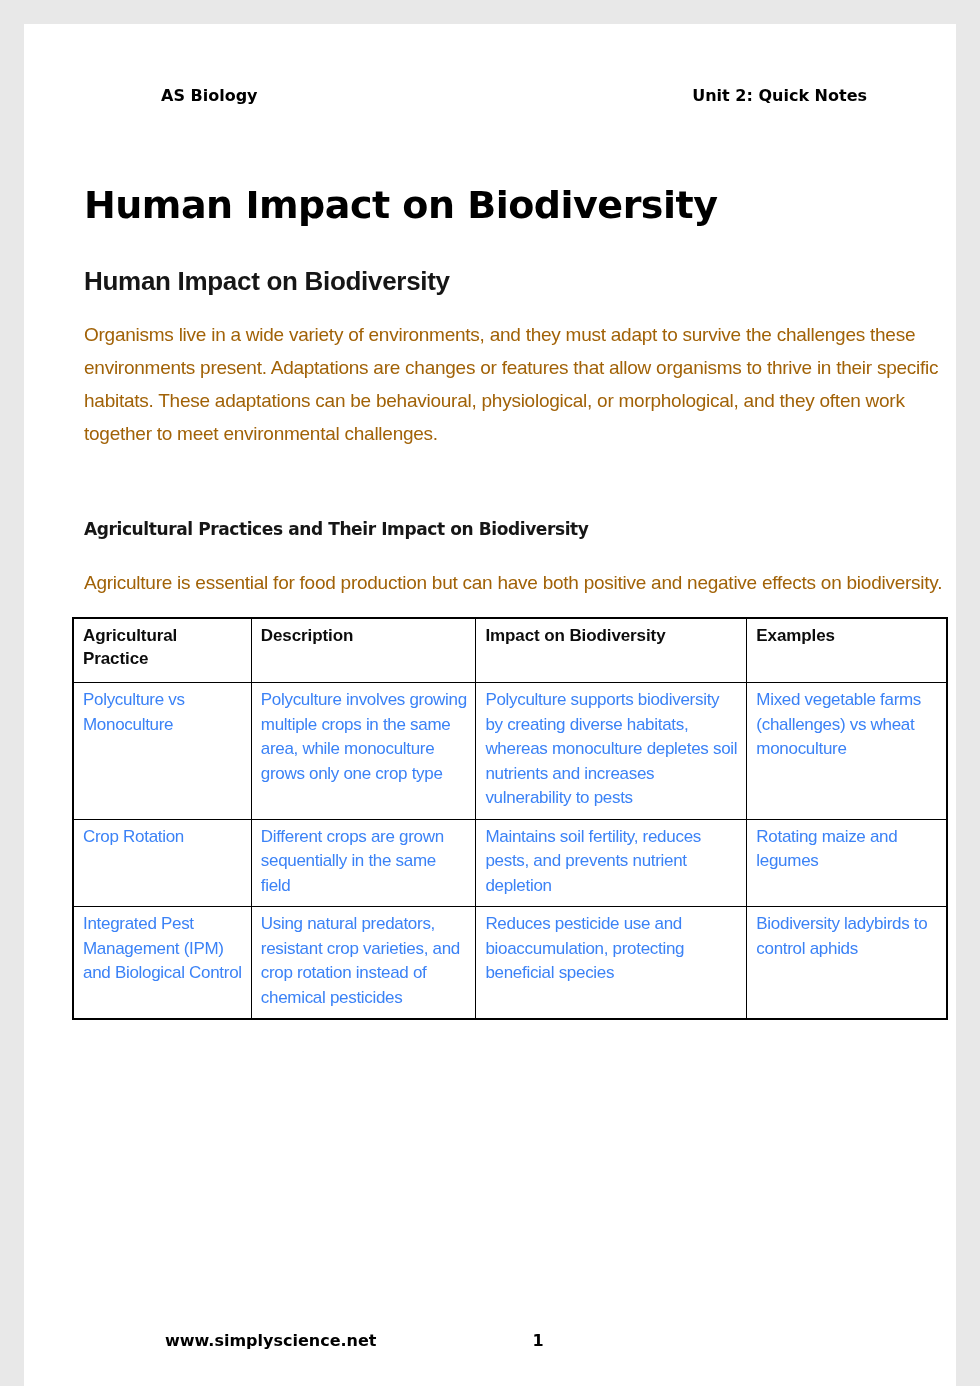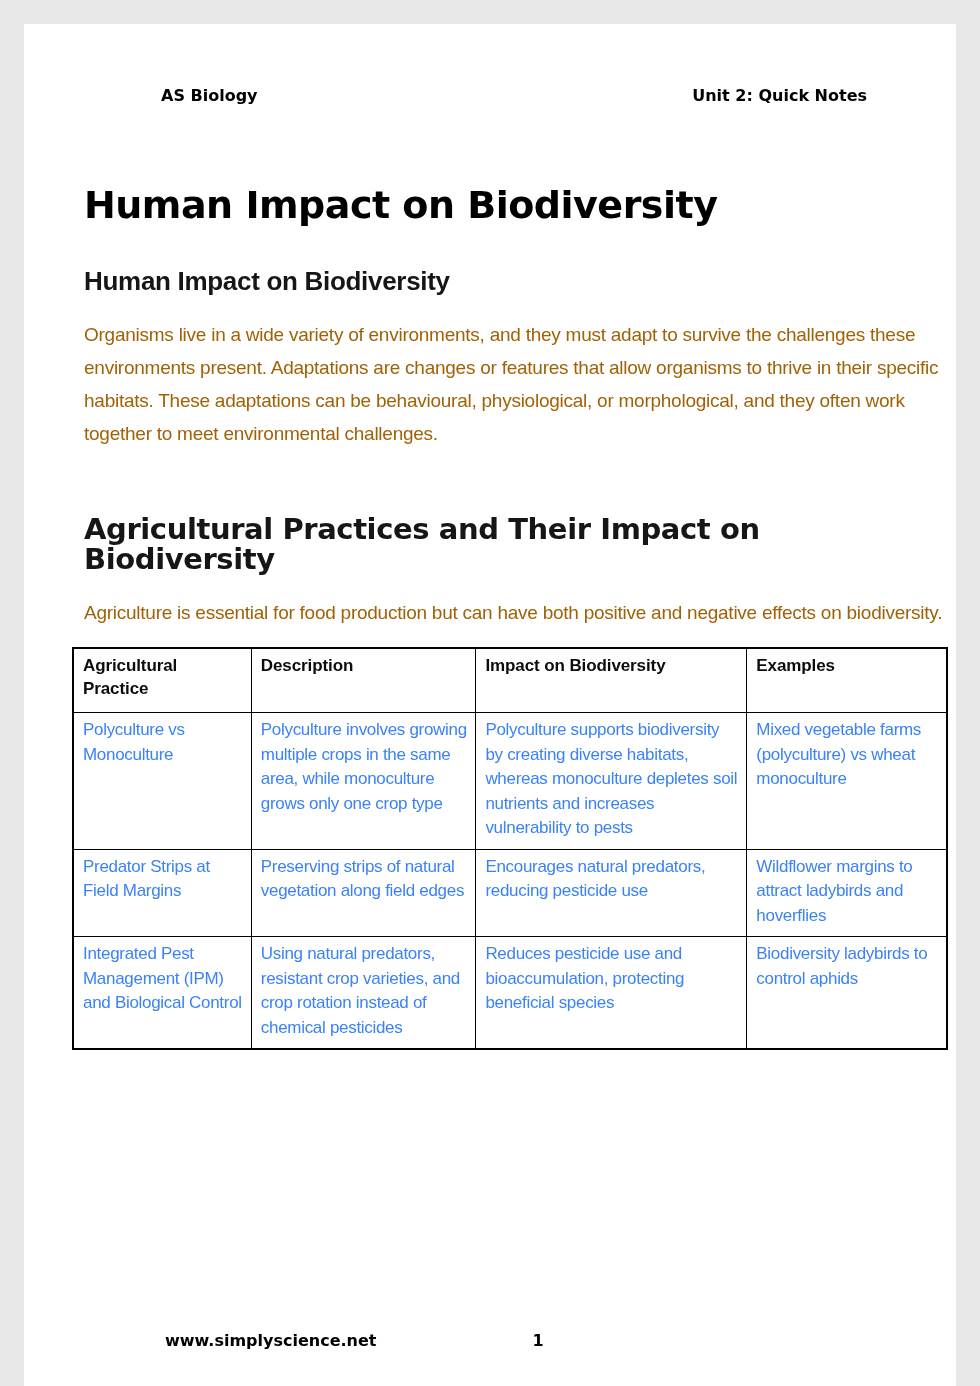--- a/index.html
+++ b/index.html
@@ -41,21 +41,21 @@
   .section-heading {
     margin: 40px 58px 0 60px;
     font-size: 26px;
     line-height: 30px;
     font-weight: bold;
     color: #161616;
     letter-spacing: -0.3px;
   }
 
   .section-heading.comic {
-    font-size: 29px;
+    font-size: 17px;
     letter-spacing: -0.4px;
   }
 
   .body-para {
     margin: 22px 58px 0 60px;
     width: 864px;
     font-size: 19px;
     line-height: 33px;
     letter-spacing: -0.25px;
     color: #a16207;
@@ -140,27 +140,27 @@
         <th>Description</th>
         <th>Impact on Biodiversity</th>
         <th>Examples</th>
       </tr>
     </thead>
     <tbody>
       <tr>
         <td>Polyculture vs Monoculture</td>
         <td>Polyculture involves growing multiple crops in the same area, while monoculture grows only one crop type</td>
         <td>Polyculture supports biodiversity by creating diverse habitats, whereas monoculture depletes soil nutrients and increases vulnerability to pests</td>
-        <td>Mixed vegetable farms (polyculture) vs wheat monoculture</td>
+        <td>Mixed vegetable farms (challenges) vs wheat monoculture</td>
       </tr>
       <tr>
-        <td>Predator Strips at Field Margins</td>
-        <td>Preserving strips of natural vegetation along field edges</td>
-        <td>Encourages natural predators, reducing pesticide use</td>
-        <td>Wildflower margins to attract ladybirds and hoverflies</td>
+        <td>Crop Rotation</td>
+        <td>Different crops are grown sequentially in the same field</td>
+        <td>Maintains soil fertility, reduces pests, and prevents nutrient depletion</td>
+        <td>Rotating maize and legumes</td>
       </tr>
       <tr>
         <td>Integrated Pest Management (IPM) and Biological Control</td>
         <td>Using natural predators, resistant crop varieties, and crop rotation instead of chemical pesticides</td>
         <td>Reduces pesticide use and bioaccumulation, protecting beneficial species</td>
         <td>Biodiversity ladybirds to control aphids</td>
       </tr>
     </tbody>
   </table>
 

